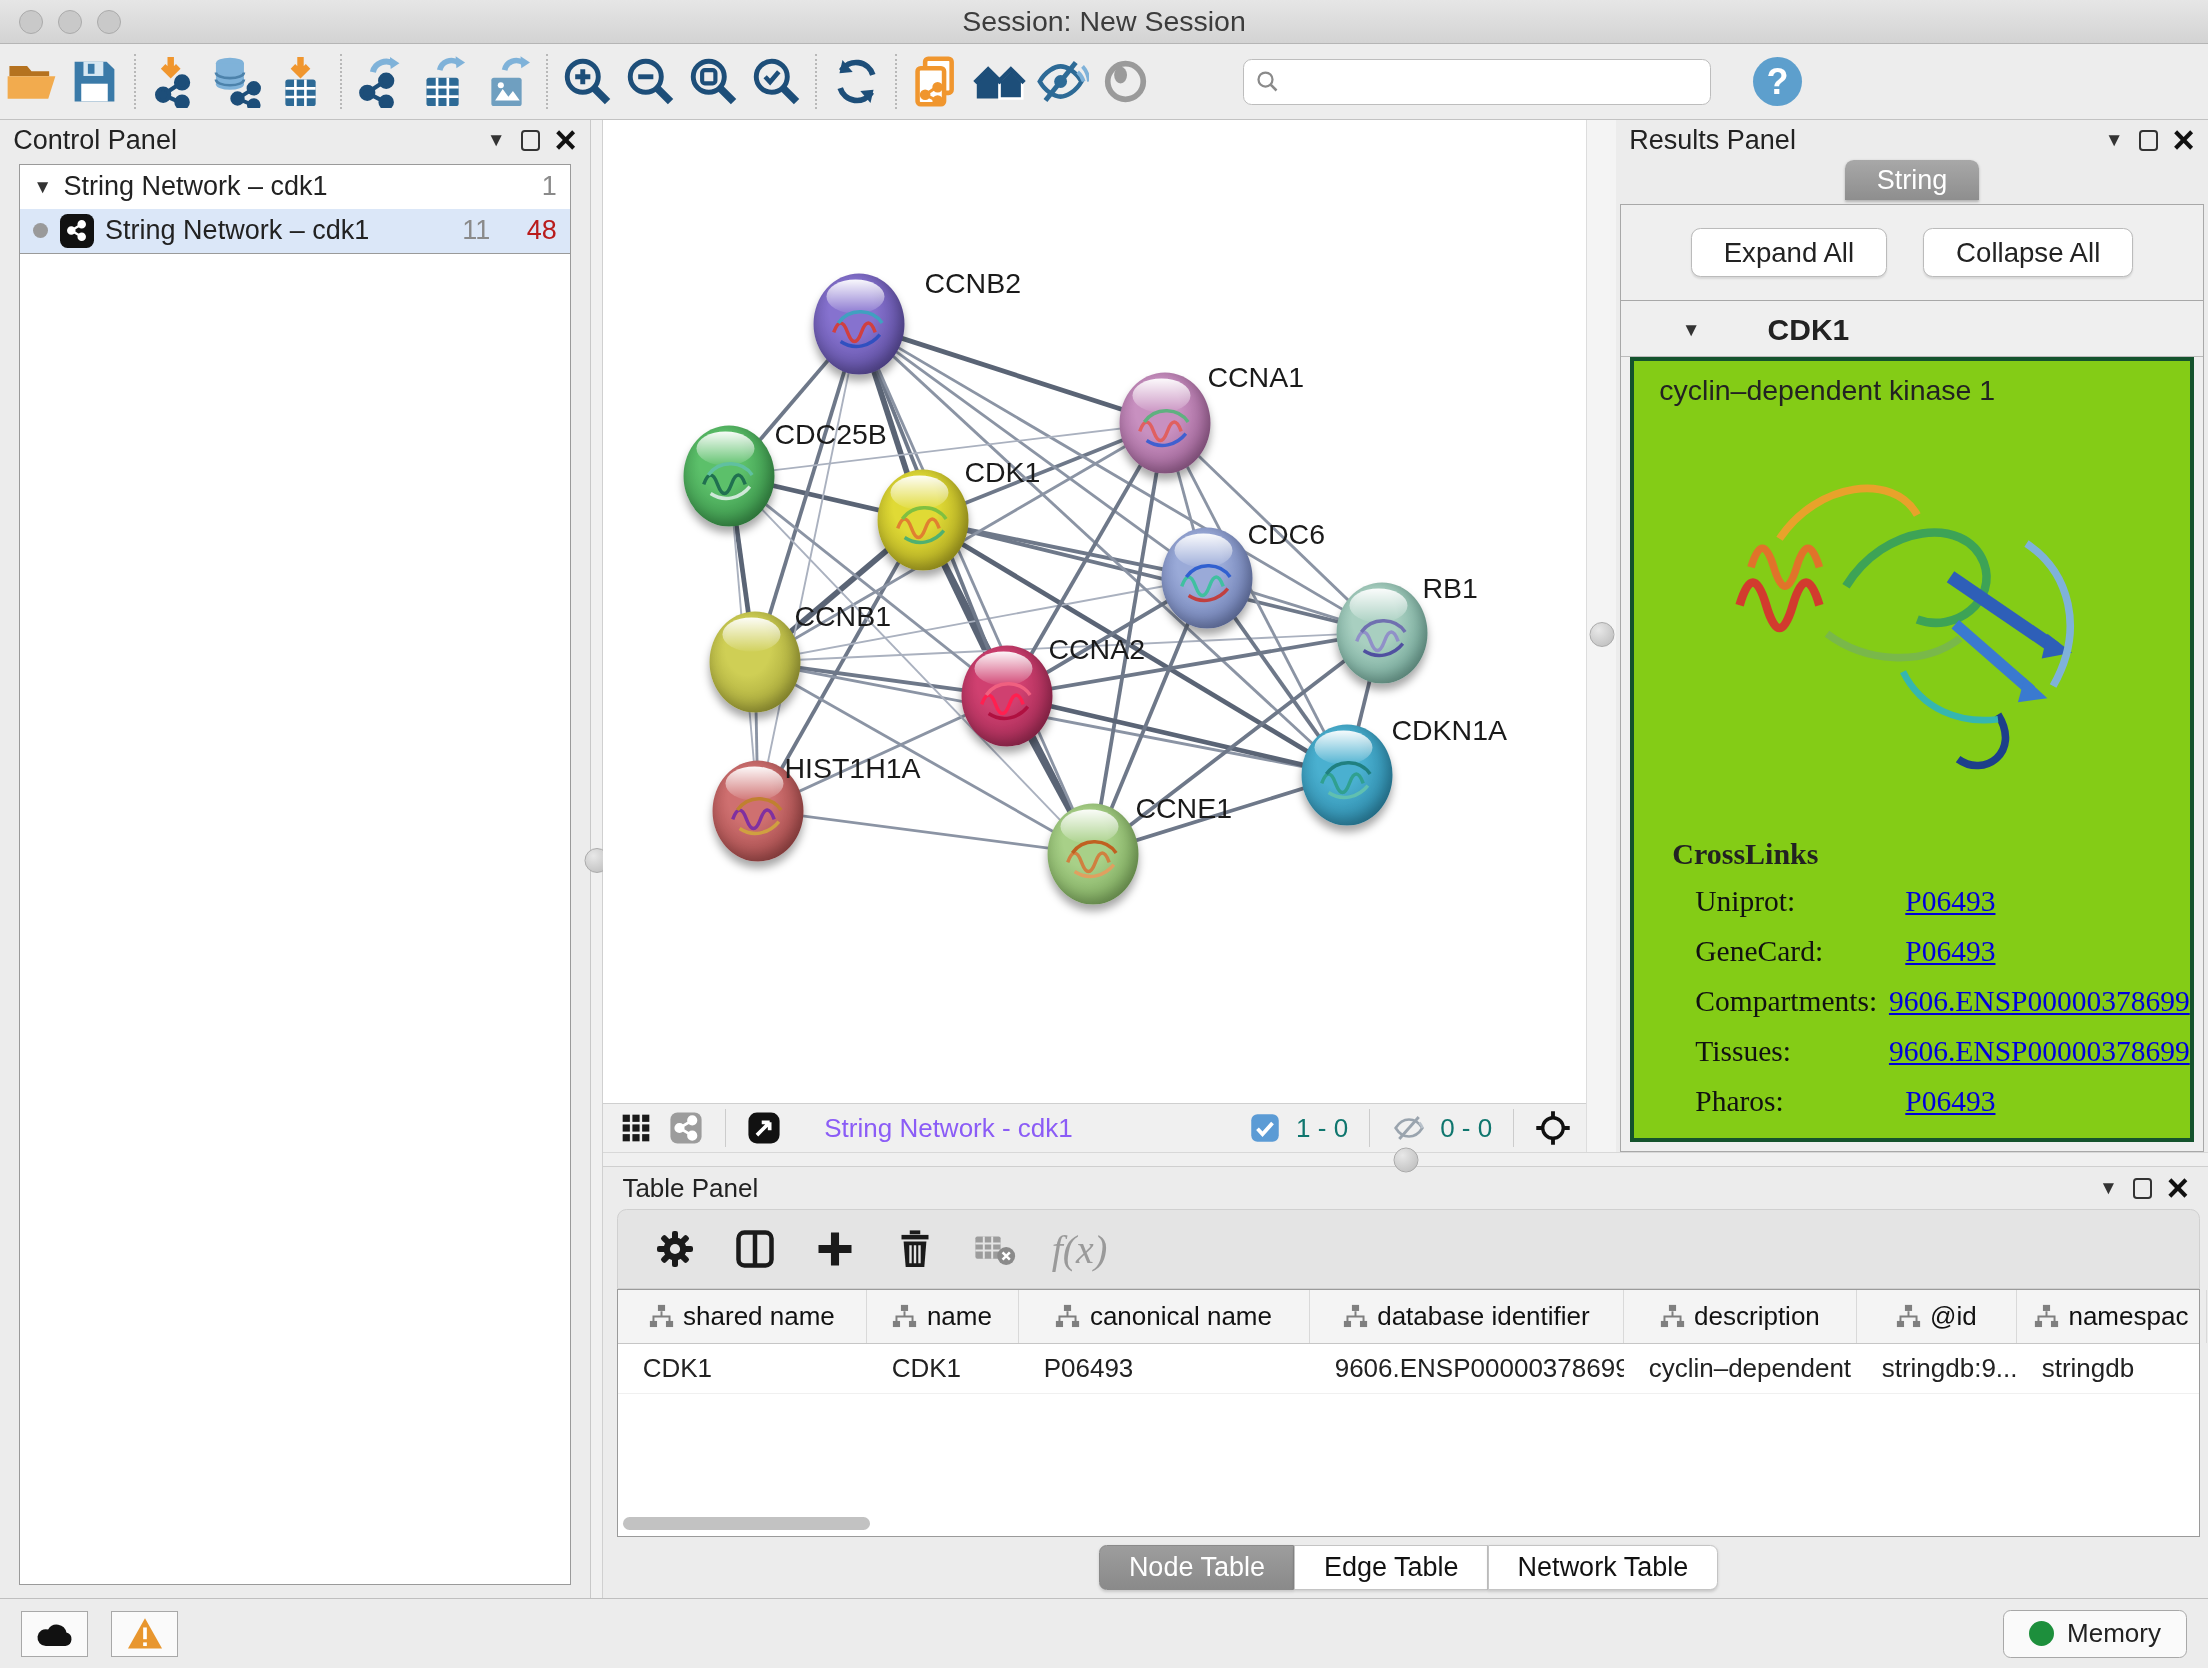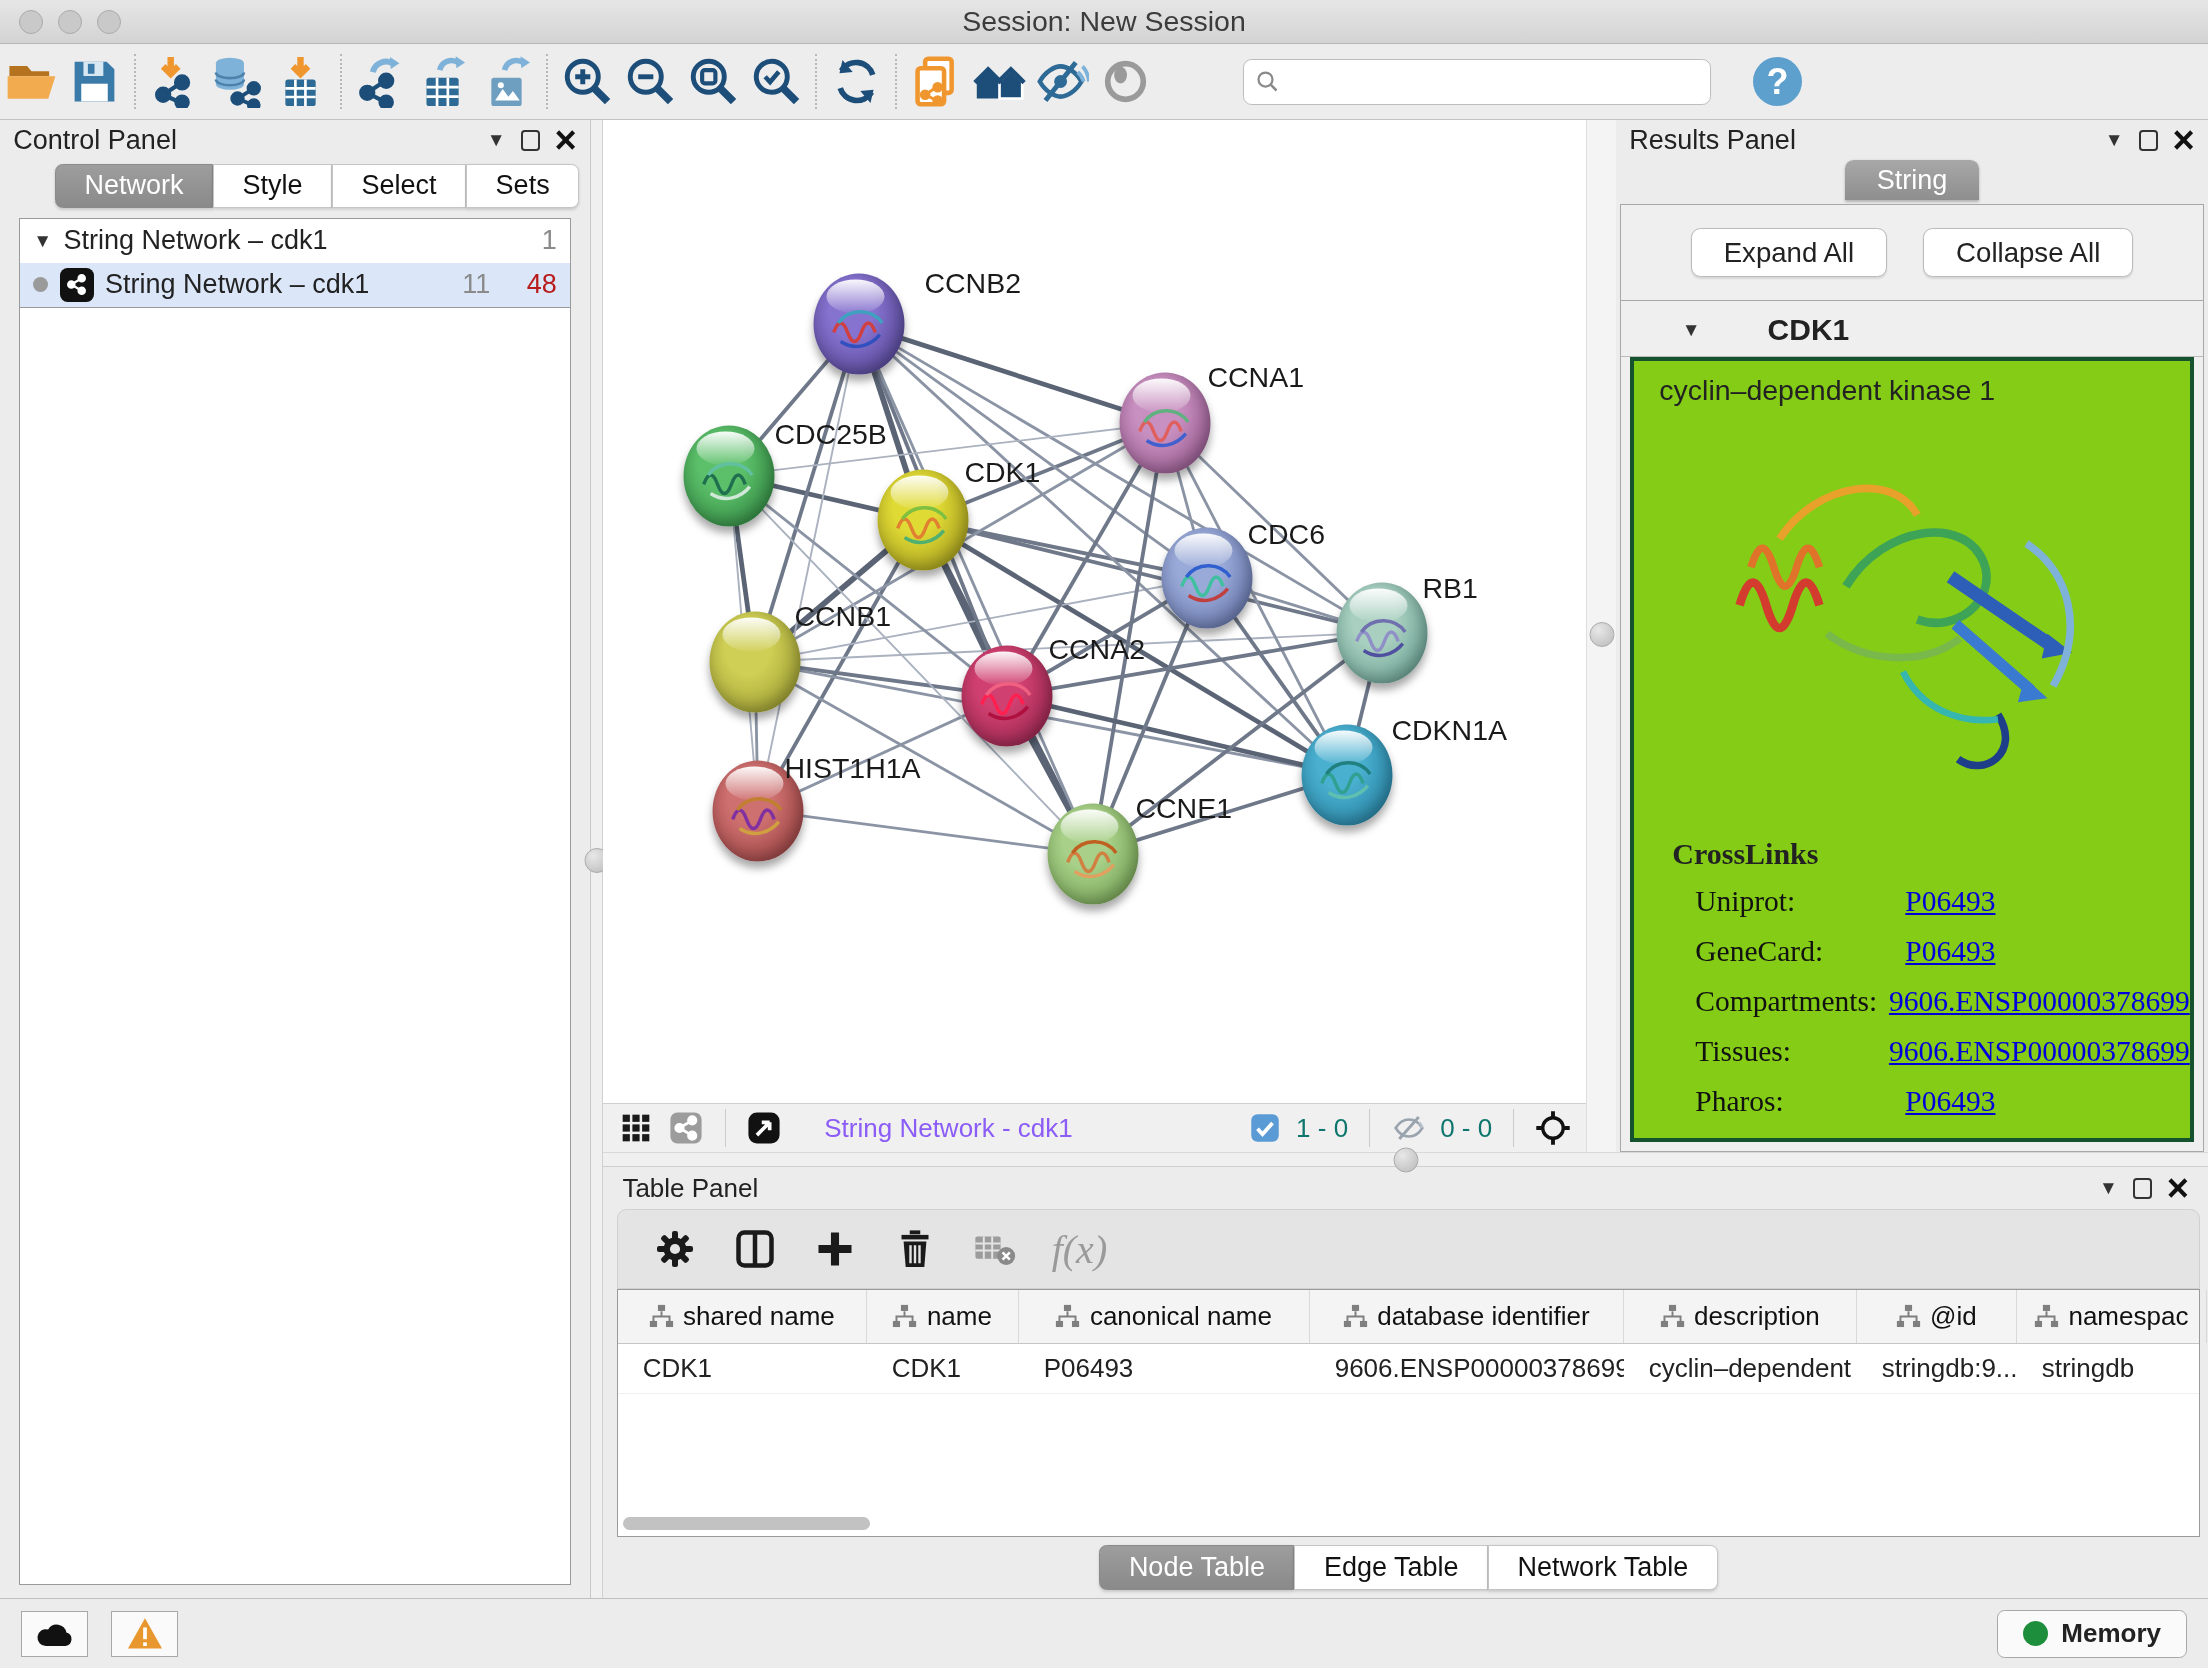--- a/index.html
+++ b/index.html
@@ -116,21 +116,21 @@
   .thead { display:flex; background:#f4f4f4; border-bottom:1.9px solid #c6c6c6; flex:none; }
   .th { display:flex; align-items:center; justify-content:center; gap:9.5px; height:53px; font-size:26px; color:#111;
     border-right:1px solid #d9d9d9; overflow:hidden; white-space:nowrap; flex:none; }
   .trow { display:flex; border-bottom:1px solid #f0f0f0; flex:none; }
   .td { height:49px; display:flex; align-items:center; padding-left:25px; font-size:26px; overflow:hidden; white-space:nowrap; flex:none; }
   .hscroll { position:absolute; left:5.7px; bottom:5.7px; width:247px; height:13.3px; border-radius:6.7px; background:#c2c2c2; }
   .tp-tabs { height:61px; display:flex; justify-content:center; align-items:center; flex:none; }
 
   .statusbar { height:70px; flex:none; background:#ececec; border-top:1.9px solid #bfbfbf; display:flex; align-items:center; padding:0 21px; }
   .sbtn { width:67px; height:46px; background:#fafafa; border:1.9px solid #a8a8a8; display:flex; align-items:center; justify-content:center; margin-right:23px; cursor:pointer; }
-  .membtn { margin-left:auto; height:48px; background:#fafafa; border:1.9px solid #a8a8a8; border-radius:7.6px; display:flex; align-items:center; gap:13.3px; padding:15px 25px; cursor:pointer;font-weight:bold; }
+  .membtn { margin-left:auto; height:48px; background:#fafafa; border:1.9px solid #a8a8a8; border-radius:7.6px; display:flex; align-items:center; gap:13.3px; padding:15px 25px; cursor:pointer; }
   .memdot { width:25px; height:25px; border-radius:50%; background:#1d8f3c; }
 </style>
 </head>
 <body>
 
 <div id="app">
 
   <div class="titlebar">
     <div class="lights">
       <span class="light"></span>
@@ -318,26 +318,20 @@
 
     <div class="left-col">
       <div class="panel-head">
         <span class="ptitle">Control Panel</span>
         <span class="ph-controls">
           <span class="caret">▼</span>
           <span class="maxbox"></span>
           <span class="closex">×</span>
         </span>
       </div>
-      <div class="seg-tabs" id="cp-tabs">
-          <span class="seg-tab active">Network</span>
-          <span class="seg-tab">Style</span>
-          <span class="seg-tab">Select</span>
-          <span class="seg-tab">Sets</span>
-        </div>
       <div class="net-tree">
         <div class="tree-row">
           <span class="caret">▼</span>
           <span>String Network – cdk1</span>
           <span class="cnt">1</span>
         </div>
         <div class="tree-row sel">
           <span class="tree-dot"></span>
           <span class="share-sq">
               <svg viewBox="0 0 24 24">

